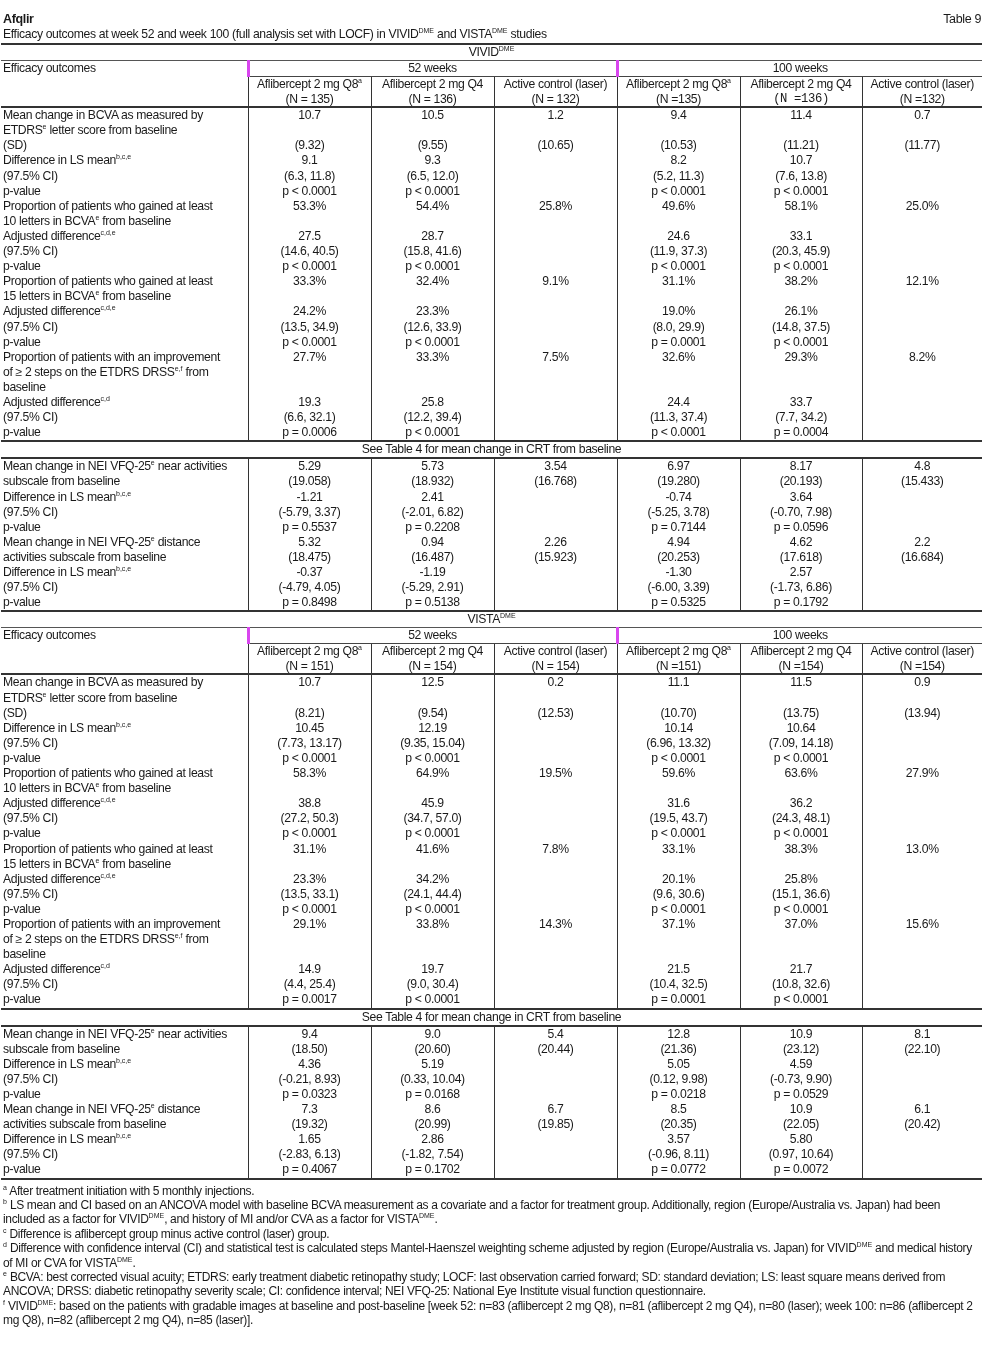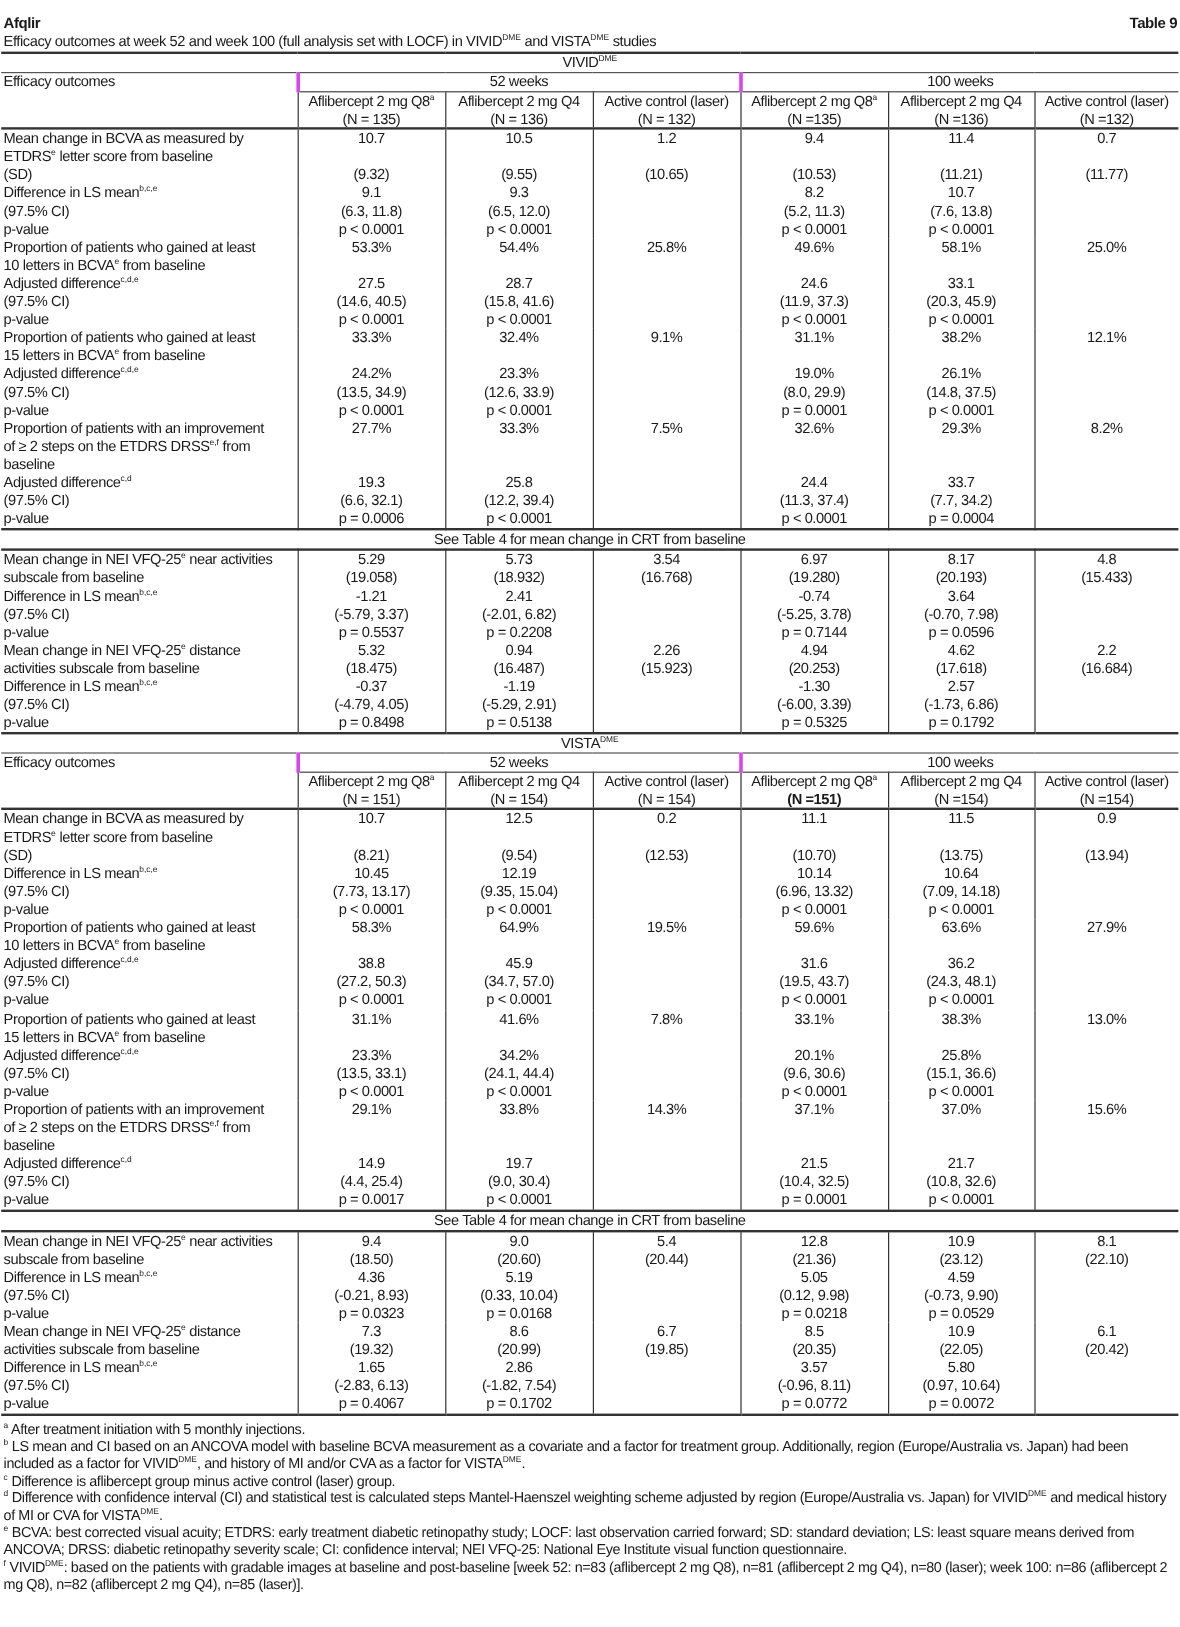--- a/index.html
+++ b/index.html
@@ -8,21 +8,21 @@
     height: 1356px;
     overflow: hidden;
     font-family: "Liberation Sans", sans-serif;
     font-size: 12.2px;
     color: #1a1a1a;
     letter-spacing: -0.35px;
   }
   .page { position: relative; width: 983px; padding: 12px 1px; box-sizing: border-box; }
   .header-row { display: flex; justify-content: space-between; align-items: flex-start; height: 15px; line-height: 15px; }
   .brand { font-weight: bold; font-size: 12.5px; padding-left: 2px; }
-  .table-num { font-weight: bold; font-size: 12.5px; padding-right: 1px; }
+  .table-num { font-weight: normal; font-size: 12.5px; padding-right: 1px; }
   .caption { font-size: 12.2px; line-height: 15px; padding-left: 2px; height: 16px; }
   sup { font-size: 7px; line-height: 0; vertical-align: 5px; letter-spacing: 0; }
 
   table.eff {
     width: 981px;
     border-collapse: collapse;
     table-layout: fixed;
   }
   table.eff td, table.eff th {
     padding: 0 2px;
@@ -105,21 +105,21 @@
           <td>
             <span class="cell-line" style="height: 14.5px;"><span>Active control (laser)</span></span>
             <span class="cell-line" style="height: 14.5px;">(N = 132)</span>
           </td>
           <td>
             <span class="cell-line" style="height: 14.5px;"><span>Aflibercept 2 mg Q8</span><sup>a</sup></span>
             <span class="cell-line" style="height: 14.5px;">(N =135)</span>
           </td>
           <td>
             <span class="cell-line" style="height: 14.5px;"><span>Aflibercept 2 mg Q4</span></span>
-            <span class="cell-line" style="height: 14.5px;">(N =136)</span>
+            <span class="cell-line" style="height: 14.5px; font-family: Liberation Mono, monospace;">(N =136)</span>
           </td>
           <td>
             <span class="cell-line" style="height: 14.5px;"><span>Active control (laser)</span></span>
             <span class="cell-line" style="height: 14.5px;">(N =132)</span>
           </td>
         </tr>
         <tr>
           <td class="lbl">
             <span class="cell-line"><span>Mean change in BCVA as measured by</span></span>
             <span class="cell-line"><span>ETDRS</span><sup>e</sup><span> letter score from baseline</span></span>
@@ -458,21 +458,21 @@
           <td>
             <span class="cell-line" style="height: 14.5px;"><span>Aflibercept 2 mg Q4</span></span>
             <span class="cell-line" style="height: 14.5px;">(N = 154)</span>
           </td>
           <td>
             <span class="cell-line" style="height: 14.5px;"><span>Active control (laser)</span></span>
             <span class="cell-line" style="height: 14.5px;">(N = 154)</span>
           </td>
           <td>
             <span class="cell-line" style="height: 14.5px;"><span>Aflibercept 2 mg Q8</span><sup>a</sup></span>
-            <span class="cell-line" style="height: 14.5px; font-weight: bold;">(N =151)</span>
+            <span class="cell-line" style="height: 14.5px;">(N =151)</span>
           </td>
           <td>
             <span class="cell-line" style="height: 14.5px;"><span>Aflibercept 2 mg Q4</span></span>
             <span class="cell-line" style="height: 14.5px;">(N =154)</span>
           </td>
           <td>
             <span class="cell-line" style="height: 14.5px;"><span>Active control (laser)</span></span>
             <span class="cell-line" style="height: 14.5px;">(N =154)</span>
           </td>
         </tr>

